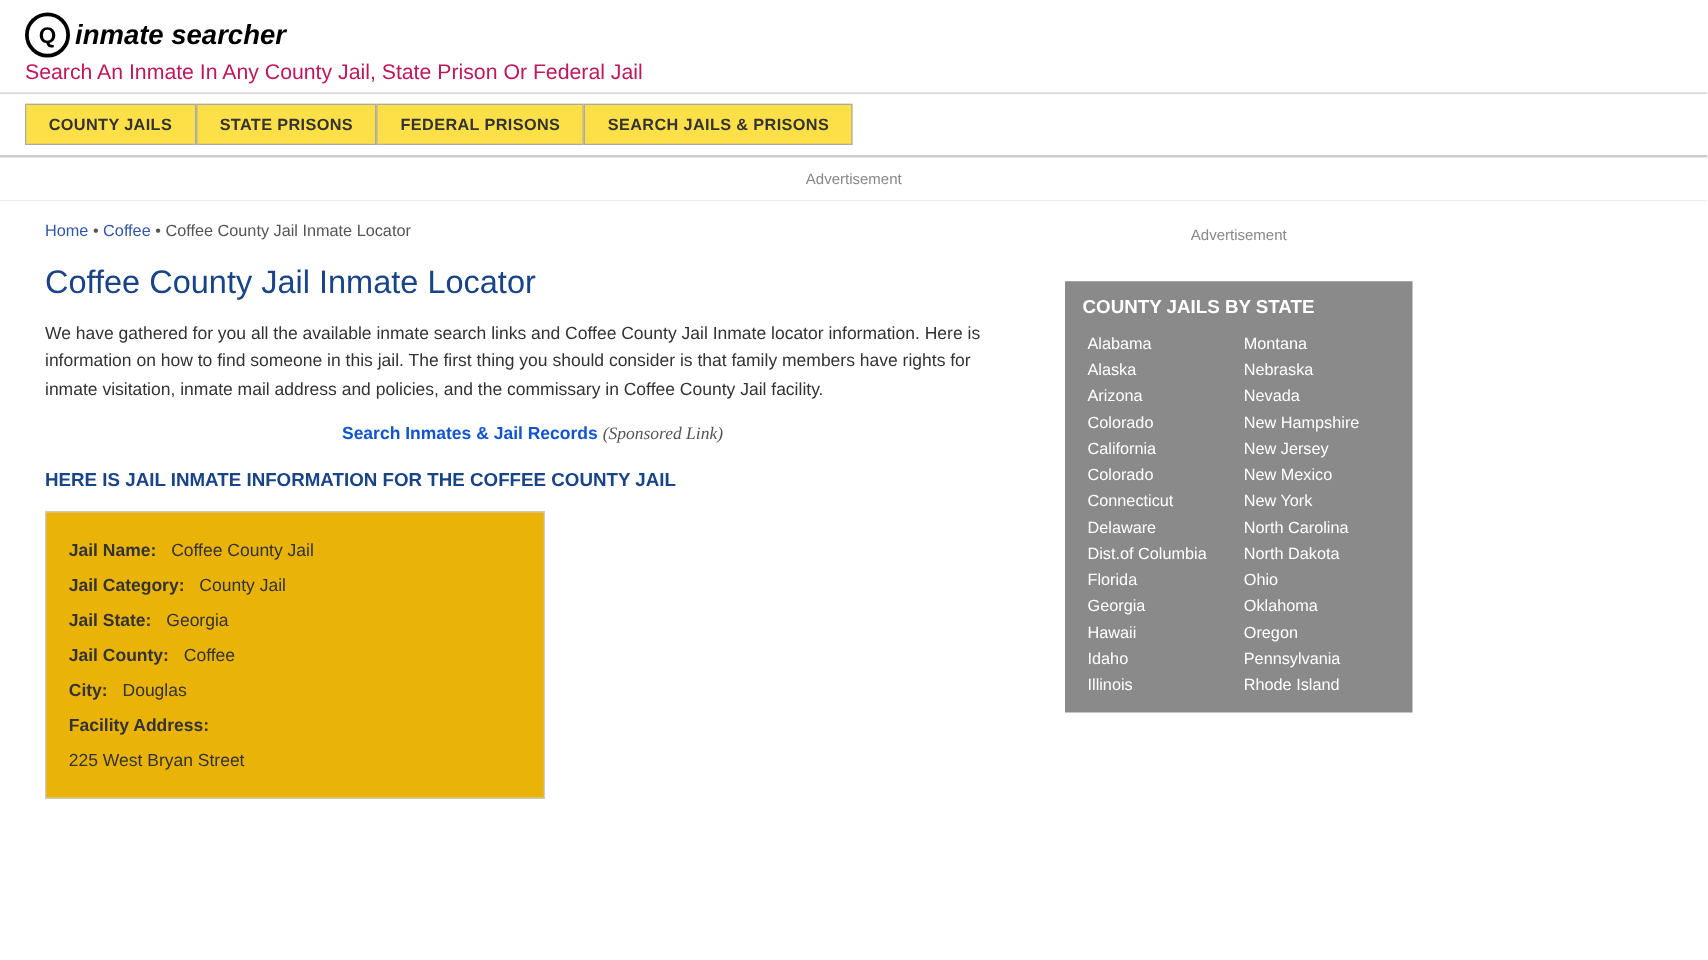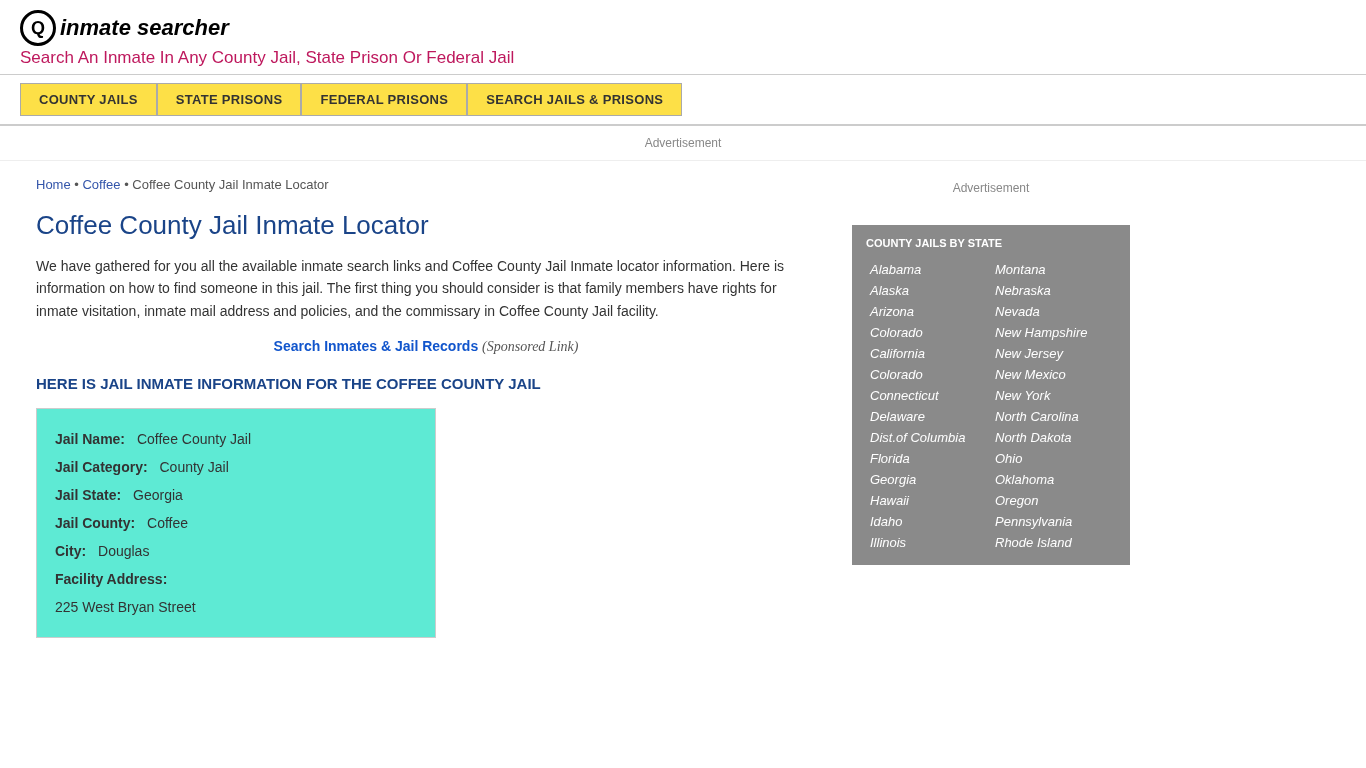--- a/index.html
+++ b/index.html
@@ -47,35 +47,35 @@
     
     #search-link { text-align: center; margin-bottom: 20px; font-size: 14px; }
     #search-link a { color: #1155cc; font-weight: bold; text-decoration: none; }
     #search-link .sponsored { color: #555; font-style: italic; font-family: Liberation Serif, serif; }
 
     
     #section-heading { color: #1a4488; font-size: 15px; font-weight: bold; text-transform: uppercase; margin-bottom: 16px; }
 
     
     #info-box {
-      border: 1px solid #ccc; background: #5eead4; padding: 16px 18px;
+      border: 1px solid #ccc; background: #eab308; padding: 16px 18px;
       max-width: 400px; font-size: 14px; line-height: 2;
     }
     #info-box .row { display: flex; gap: 4px; }
     #info-box .label { font-weight: bold; }
     #info-box .value { color: #333; }
 
     
     #sidebar { width: 310px; padding: 10px 16px; flex-shrink: 0; }
 
     #sidebar-ad { text-align: center; color: #888; font-size: 12px; margin-bottom: 20px; padding: 10px; }
 
     #state-box { background: #8a8a8a; padding: 12px 14px; }
-    #state-box-title { font-size: 11px; font-weight: bold; color: #fff; text-transform: uppercase; margin-bottom: 10px; }
-    #state-grid { display: grid; grid-template-columns: 1fr 1fr; gap: 1px 0; font-style: italic; }
+    #state-box-title { font-size: 15px; font-weight: bold; color: #fff; text-transform: uppercase; margin-bottom: 10px; }
+    #state-grid { display: grid; grid-template-columns: 1fr 1fr; gap: 1px 0; }
     .state-item { color: #fff; font-size: 13px; padding: 3px 4px; cursor: pointer; }
   </style>
 </head>
 <body>
 
 <div id="header">
   <div id="logo-area">
     <div id="logo-icon">Q</div>
     <span id="logo-text">
       <span>inmate searcher</span>

